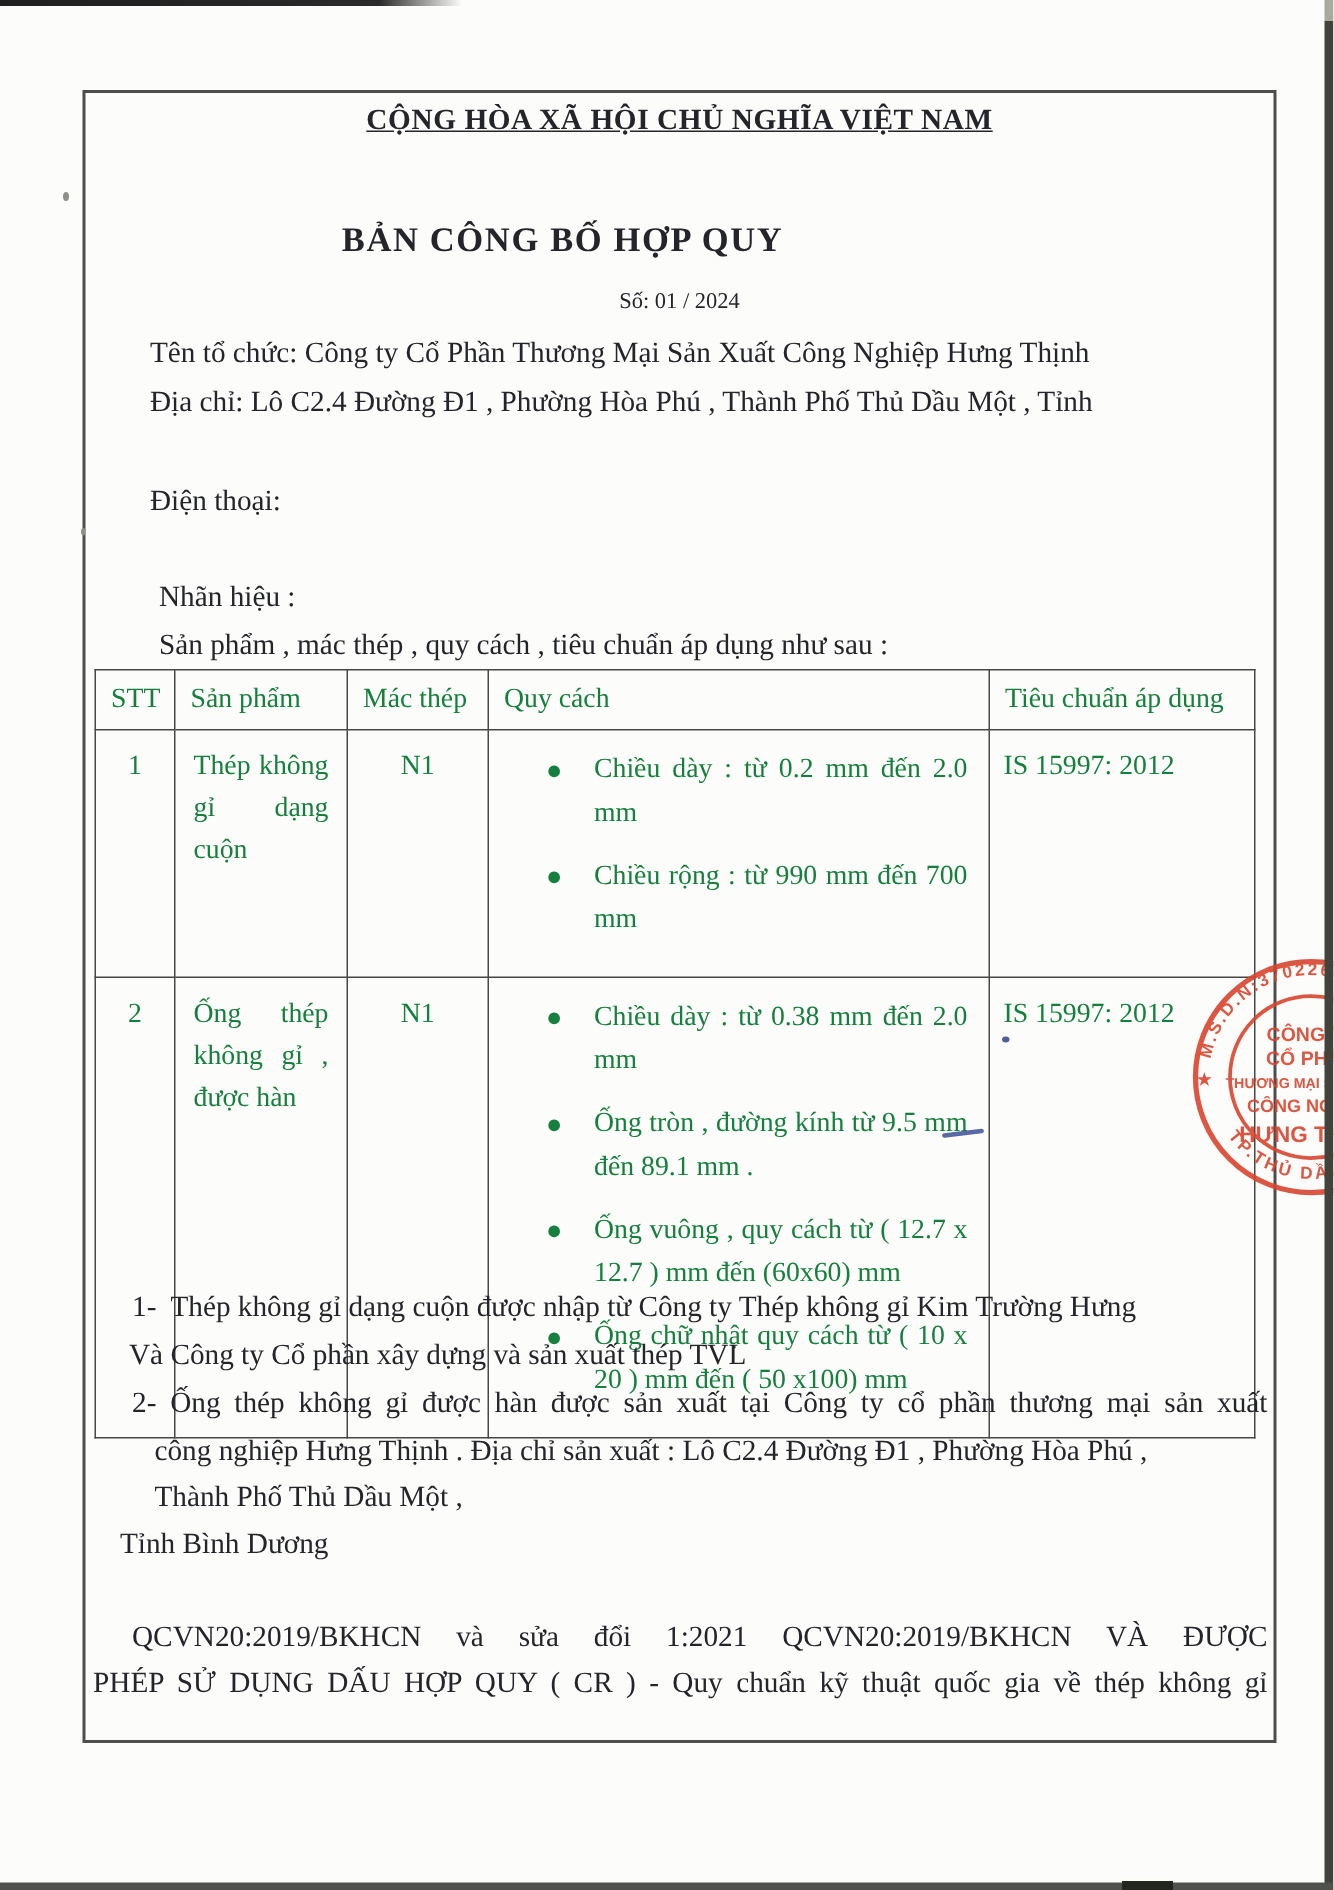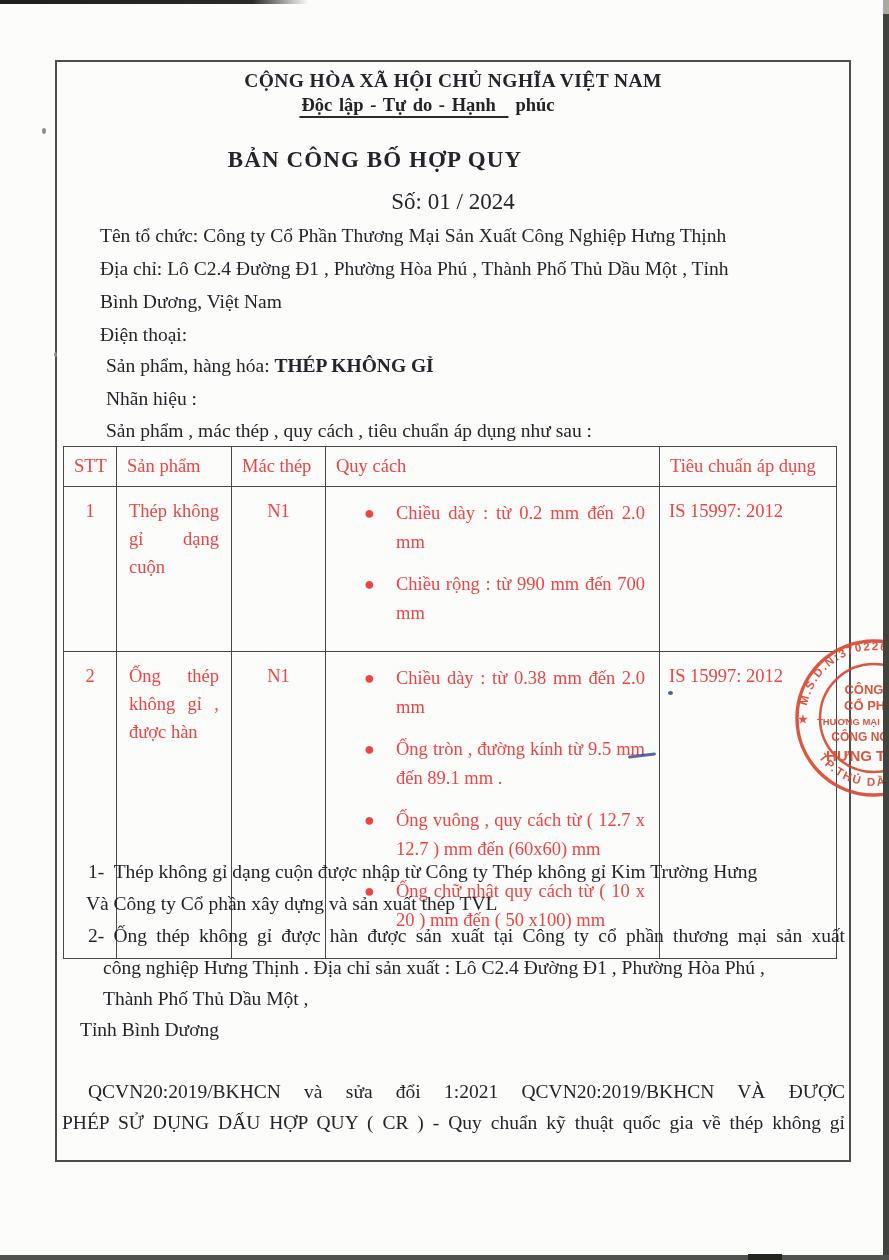--- a/index.html
+++ b/index.html
@@ -15,24 +15,24 @@
   
   #frame {
     position:absolute; left:55px; top:60px; width:796px; height:1102px;
     border:2px solid #4d4d4d;
   }
   
   .nat-header { font-weight:bold; font-size:19.5px; letter-spacing:.4px; }
   .motto { font-weight:bold; font-size:18.5px; word-spacing:2px; white-space:pre; }
   .motto .u { border-bottom:2px solid #2b2b2b; padding-bottom:1px; padding-right:13px; padding-left:2px; }
   .doc-title { font-weight:bold; font-size:23px; letter-spacing:1.1px; }
-  .doc-number { font-size:23px; }
+  .doc-number { font-size:15px; }
   
   #spec-table-wrap { position:absolute; left:63px; top:446px; width:773px; }
-  table { border-collapse:collapse; table-layout:fixed; width:773px; font-size:18.5px; color:#ef4444; }
+  table { border-collapse:collapse; table-layout:fixed; width:773px; font-size:18.5px; color:#15803d; }
   col.c1{width:53px} col.c2{width:115px} col.c3{width:94px} col.c4{width:334px} col.c5{width:177px}
   th, td { border:1.6px solid #474747; vertical-align:top; font-weight:normal; text-align:left; }
   th { height:40px; padding:6px 10px; vertical-align:middle; }
   th.center, td.center { text-align:center; }
   td { padding:10px 9px; line-height:28px; }
   tr.r1 td { height:97px; }
   tr.r2 td { height:236px; }
   td.cell-product { text-align:justify; padding:10px 12px; }
   td.cell-specs { padding:10px 4px; }
   .spec-item { display:flex; margin:2px 6px 13px 34px; }
@@ -54,32 +54,29 @@
   #stamp { position:absolute; left:760px; top:615px; width:200px; height:210px; opacity:.9; }
   #stamp text { fill:#d9452f; font-family:"Liberation Sans", sans-serif; font-weight:bold; }
 </style>
 </head>
 <body>
 
 <div id="page">
 
   <div id="frame"></div>
 
-  <div class="line nat-header centered" style="left:55px; top:67px; width:796px;">CỘNG HÒA XÃ HỘI CHỦ NGHĨA VIỆT NAM</div>
-  <div class="motto abs" style="left:427px; top:95px; transform:translateX(-50%);"><span class="u">Độc lập - Tự do - Hạnh</span><span> phúc</span></div>
+  <div class="line nat-header centered" style="left:55px; top:67px; width:796px;text-decoration:underline;">CỘNG HÒA XÃ HỘI CHỦ NGHĨA VIỆT NAM</div>
 
   <div class="line doc-title centered" style="left:55px; top:146px; width:640px;">BẢN CÔNG BỐ HỢP QUY</div>
   <div class="line doc-number centered" style="left:55px; top:188px; width:796px;">Số: 01 / 2024</div>
 
   <div class="line" style="left:100px; top:222px;">Tên tổ chức: Công ty Cổ Phần Thương Mại Sản Xuất Công Nghiệp Hưng Thịnh</div>
   <div class="line" style="left:100px; top:255px;">Địa chỉ: Lô C2.4 Đường Đ1 , Phường Hòa Phú , Thành Phố Thủ Dầu Một , Tỉnh</div>
-  <div class="line" style="left:100px; top:288px;">Bình Dương, Việt Nam</div>
   <div class="line" style="left:100px; top:321px;">Điện thoại:</div>
 
-  <div class="line" style="left:106px; top:352px;"><span>Sản phẩm, hàng hóa: </span><b>THÉP KHÔNG GỈ</b></div>
   <div class="line" style="left:106px; top:385px;">Nhãn hiệu :</div>
   <div class="line" style="left:106px; top:417px;text-align:right;">Sản phẩm , mác thép , quy cách , tiêu chuẩn áp dụng như sau :</div>
 
   <div id="spec-table-wrap">
     <table>
       <colgroup>
           <col class="c1">
           <col class="c2">
           <col class="c3">
           <col class="c4">

